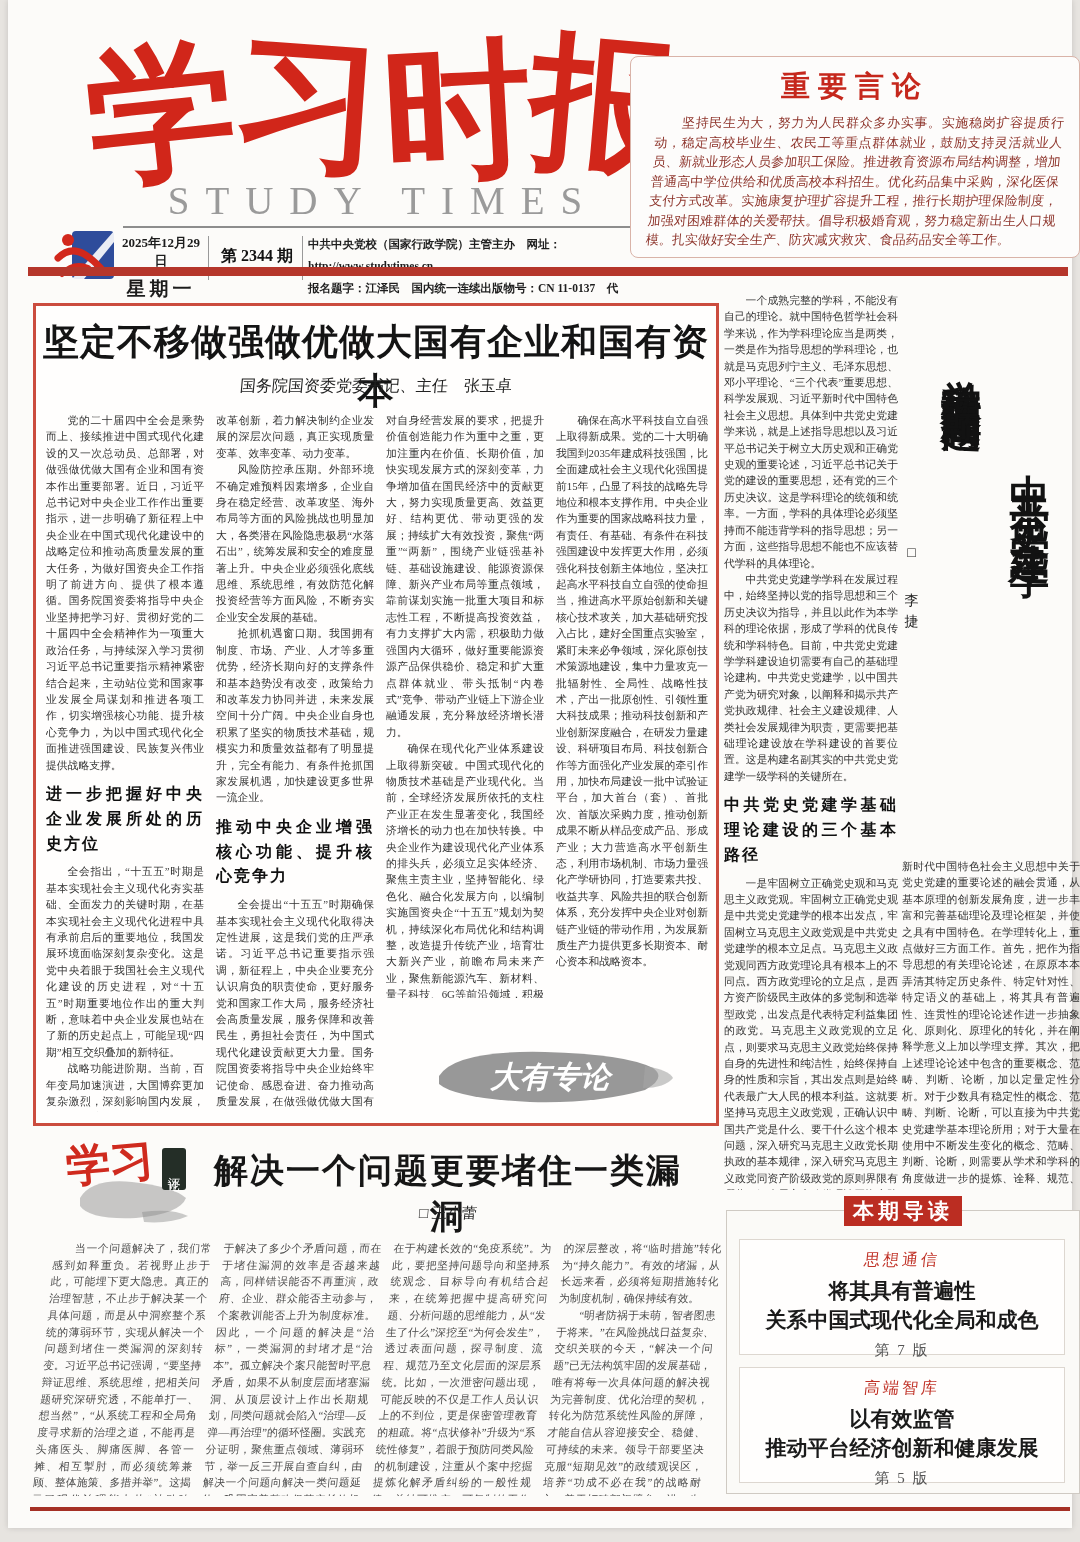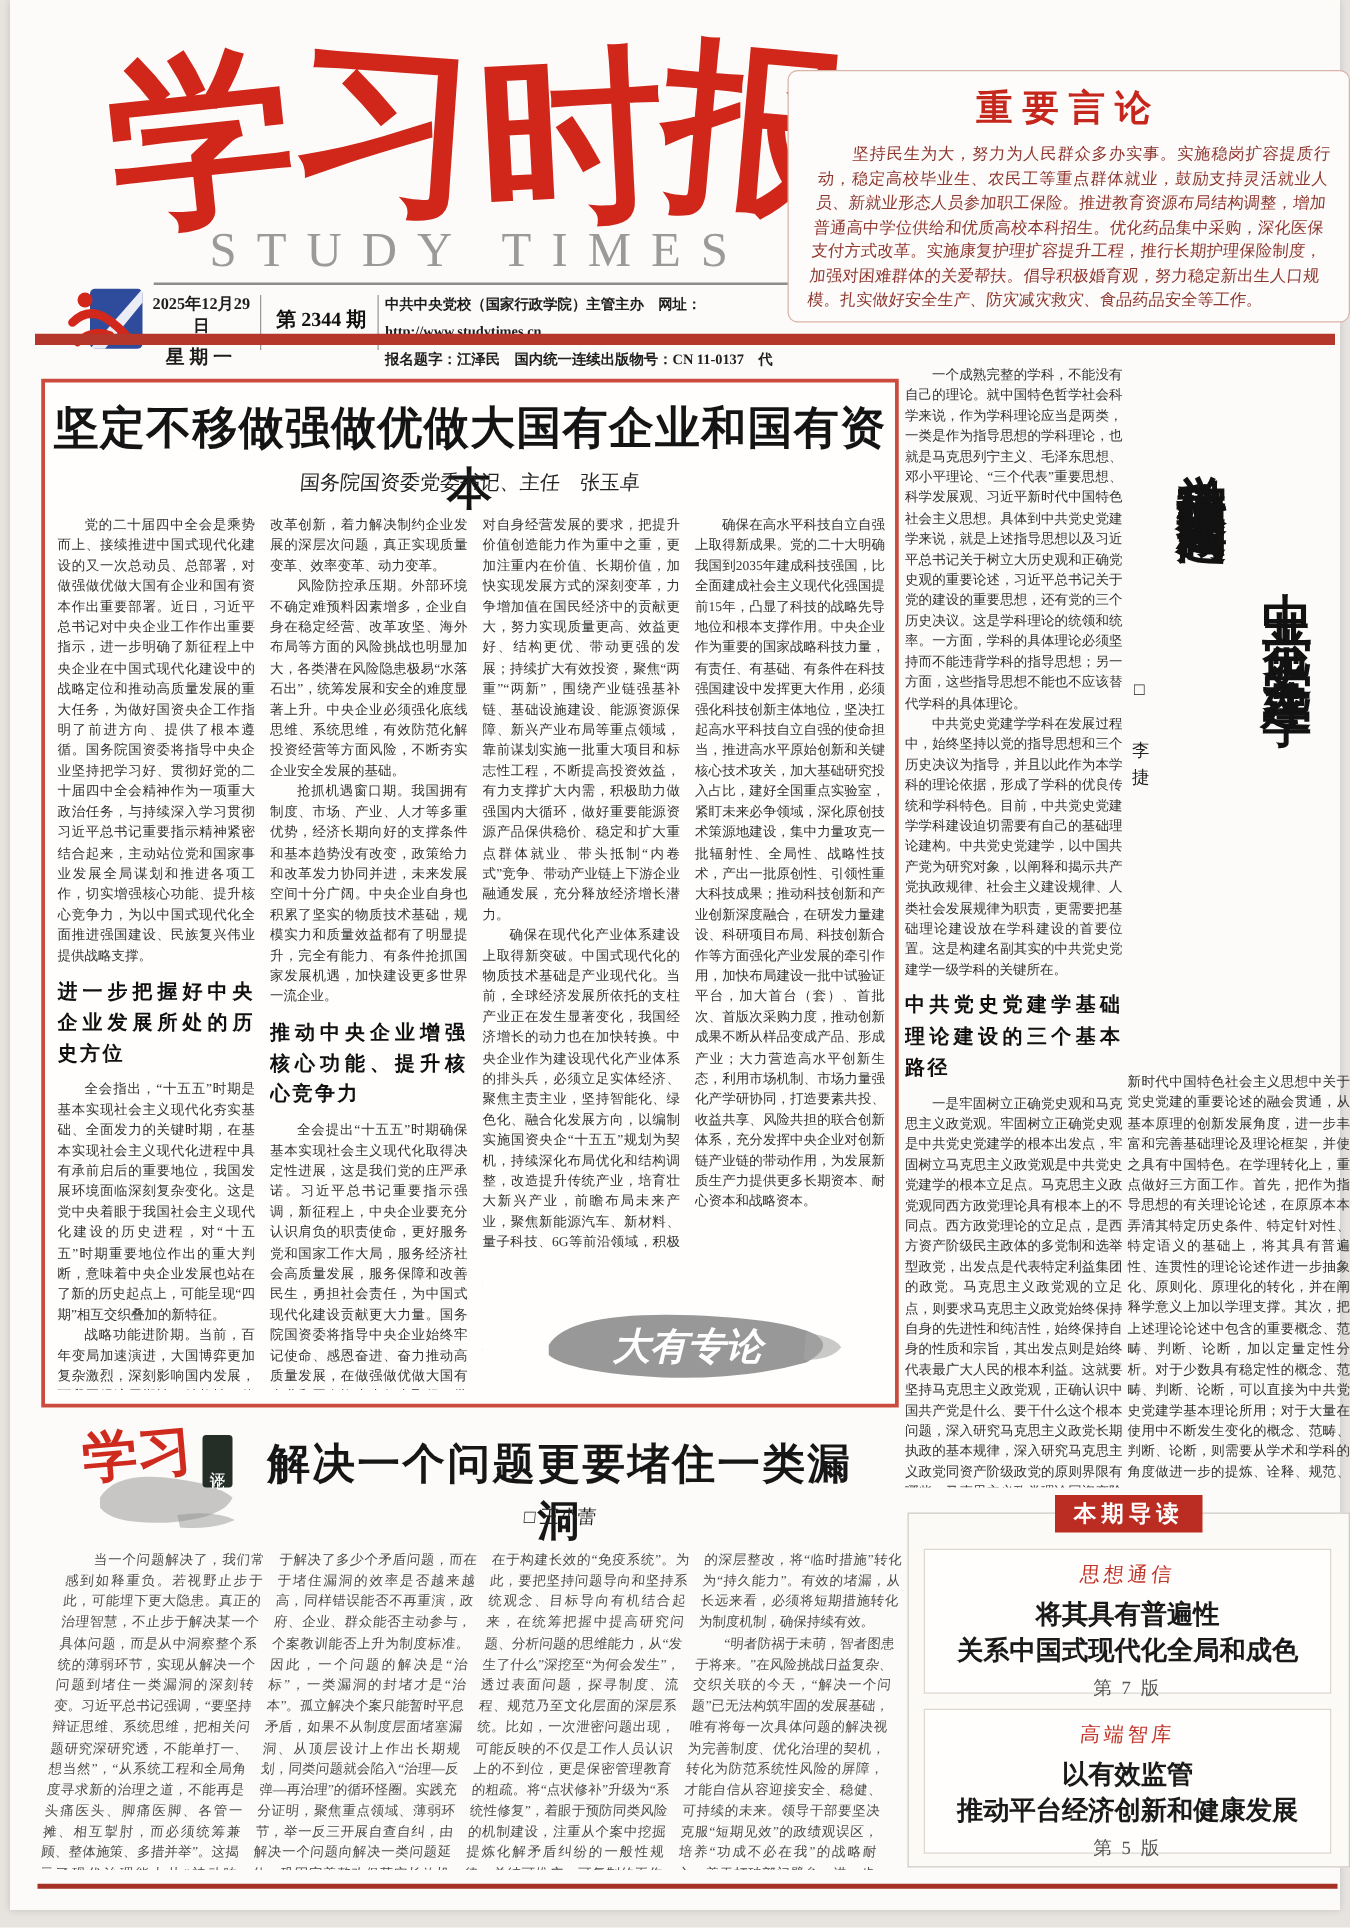--- a/index.html
+++ b/index.html
@@ -14,21 +14,21 @@
   .mast-chars span:nth-child(1){transform:rotate(-6deg) translateY(6px);}
   .mast-chars span:nth-child(2){transform:rotate(4deg) translateY(-4px);}
   .mast-chars span:nth-child(3){transform:rotate(-3deg) translateY(4px);}
   .mast-chars span:nth-child(4){transform:rotate(5deg) translateY(-2px);}
   .mast-en{left:110px;top:178px;width:530px;text-align:center;font-size:39px;color:#9a9a9a;
            letter-spacing:16px;font-family:"Liberation Serif",serif;}
   .mast-rule{left:115px;top:226px;width:525px;height:2px;background:#8d8d8d;}
   .logo-svg{left:46px;top:228px;}
   .date-block{left:110px;top:234px;width:86px;text-align:center;color:#1c1c1c;}
   .date-block .d1{font-size:13px;font-weight:700;}
-  .date-block .d2{font-size:15px;font-weight:700;margin-top:6px;letter-spacing:4px;}
+  .date-block .d2{font-size:19px;font-weight:700;margin-top:6px;letter-spacing:4px;}
   .vdiv{width:1px;background:#999;top:236px;height:44px;}
   .issue{left:206px;top:246px;width:86px;text-align:center;font-size:16px;font-weight:700;color:#111;}
   .pub-block{left:300px;top:234px;width:330px;font-size:11.5px;font-weight:700;color:#1e1e1e;line-height:1.9;}
   
   .quotes{left:622px;top:56px;width:450px;height:202px;border:1px solid #d9b3a8;border-radius:8px;
           background:#fdfcfb;padding:8px 20px 10px;box-sizing:border-box;overflow:hidden;}
   .quotes h2{margin:2px 0 6px;text-align:center;font-size:29px;color:#c5271c;letter-spacing:8px;font-weight:900;}
   .quotes .body{font-size:13px;line-height:1.5;color:#8e352c;text-align:justify;text-indent:2em;
                 transform:skewX(-5deg);}
   .red-bar{left:20px;top:267px;width:1040px;height:9px;background:#b5362b;}
@@ -63,21 +63,21 @@
                 transform:rotate(-5deg);line-height:1;}
   .blogo .seal{position:absolute;left:96px;top:6px;width:24px;height:42px;background:#242e27;border-radius:3px;
                color:#fff;writing-mode:vertical-rl;font-size:12.5px;text-align:center;line-height:24px;letter-spacing:2px;}
   .bhead{left:190px;top:1148px;width:500px;text-align:center;font-size:34px;font-weight:900;color:#161616;letter-spacing:2px;}
   .bby{left:190px;top:1204px;width:500px;text-align:center;font-size:15px;color:#222;transform:skewX(-5deg);}
   .bcol{position:absolute;top:1240px;height:256px;width:158px;overflow:hidden;font-size:10.8px;line-height:1.55;
         color:#4c4c4c;text-align:justify;transform:skewX(-5deg);}
   
   .digest{left:718px;top:1210px;width:352px;height:282px;border:1px solid #cfcac3;background:#fbfaf7;}
   .digest .badge{position:absolute;left:117px;top:-15px;width:118px;height:30px;background:#bb2d22;color:#fff;
-                 font-size:18px;font-weight:900;letter-spacing:4px;display:flex;align-items:center;justify-content:center;}
+                 font-size:21px;font-weight:900;letter-spacing:4px;display:flex;align-items:center;justify-content:center;}
   .dcard{position:absolute;left:12px;width:326px;height:116px;background:#fffefd;border:1px solid #ddd7d0;
          text-align:center;box-sizing:border-box;}
   .dcard .tag{margin-top:10px;font-size:16px;color:#c03328;transform:skewX(-6deg);letter-spacing:3px;}
   .dcard .t1{font-size:21px;font-weight:900;color:#1a1a1a;margin-top:6px;line-height:1.4;}
   .dcard .t2{font-size:21px;font-weight:900;color:#1a1a1a;line-height:1.4;}
   .dcard .pg{font-size:15px;color:#555;margin-top:5px;letter-spacing:2px;}
   .bottom-rule{left:22px;top:1507px;width:1040px;height:4px;background:#a53025;}
 </style>
 </head>
 <body>

